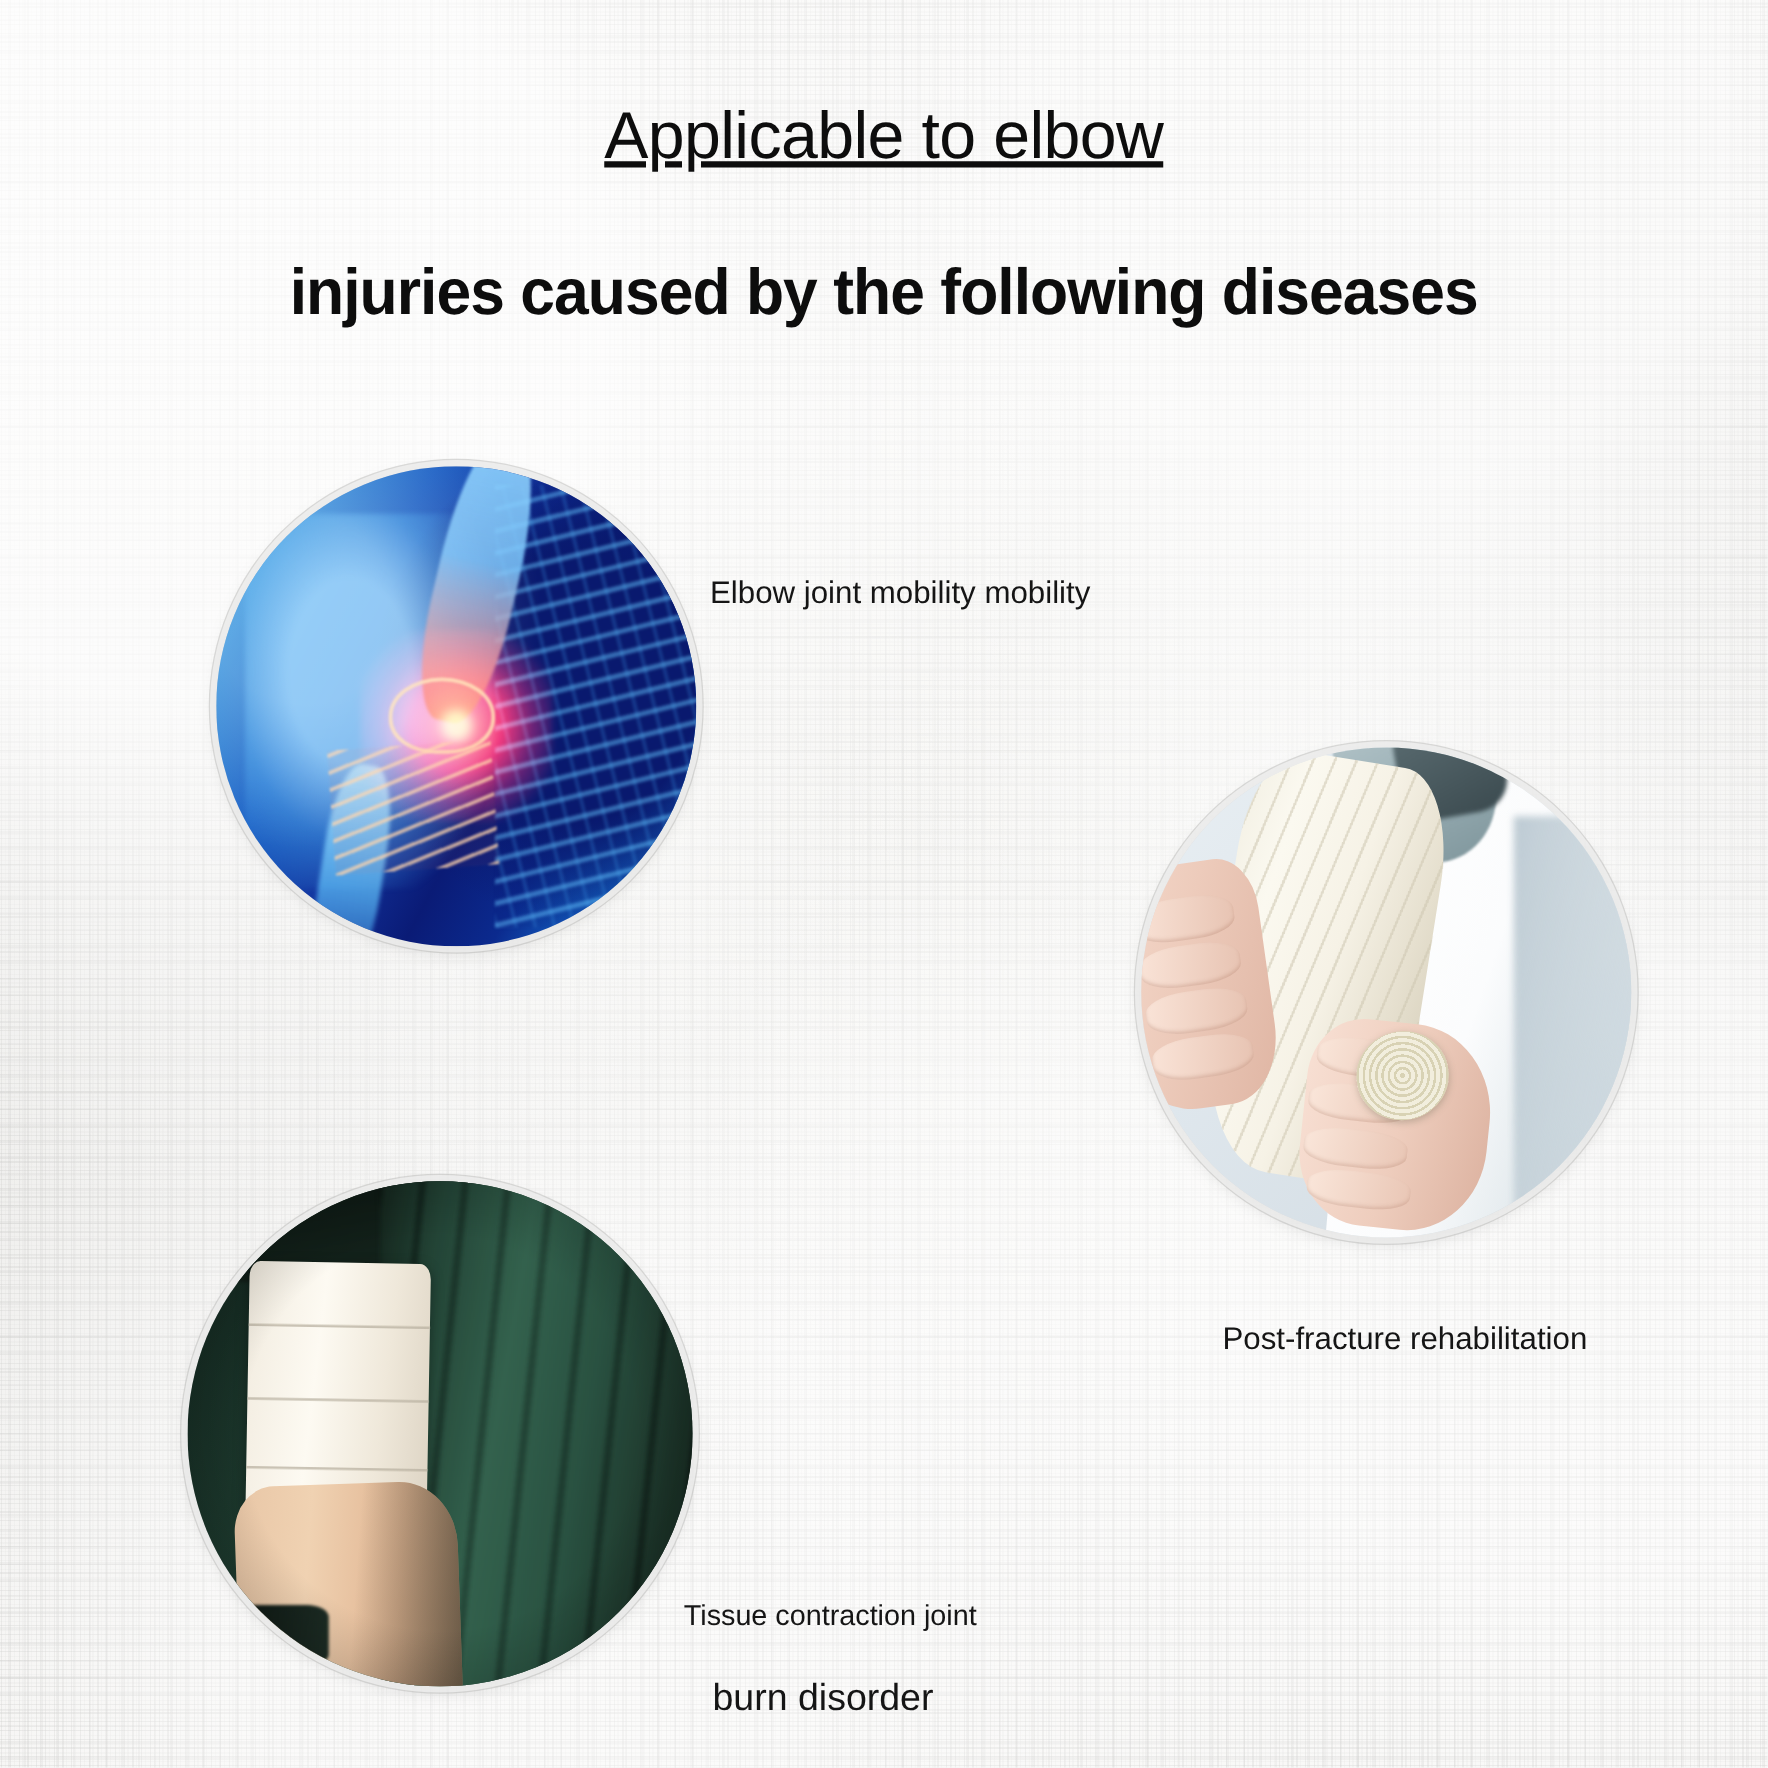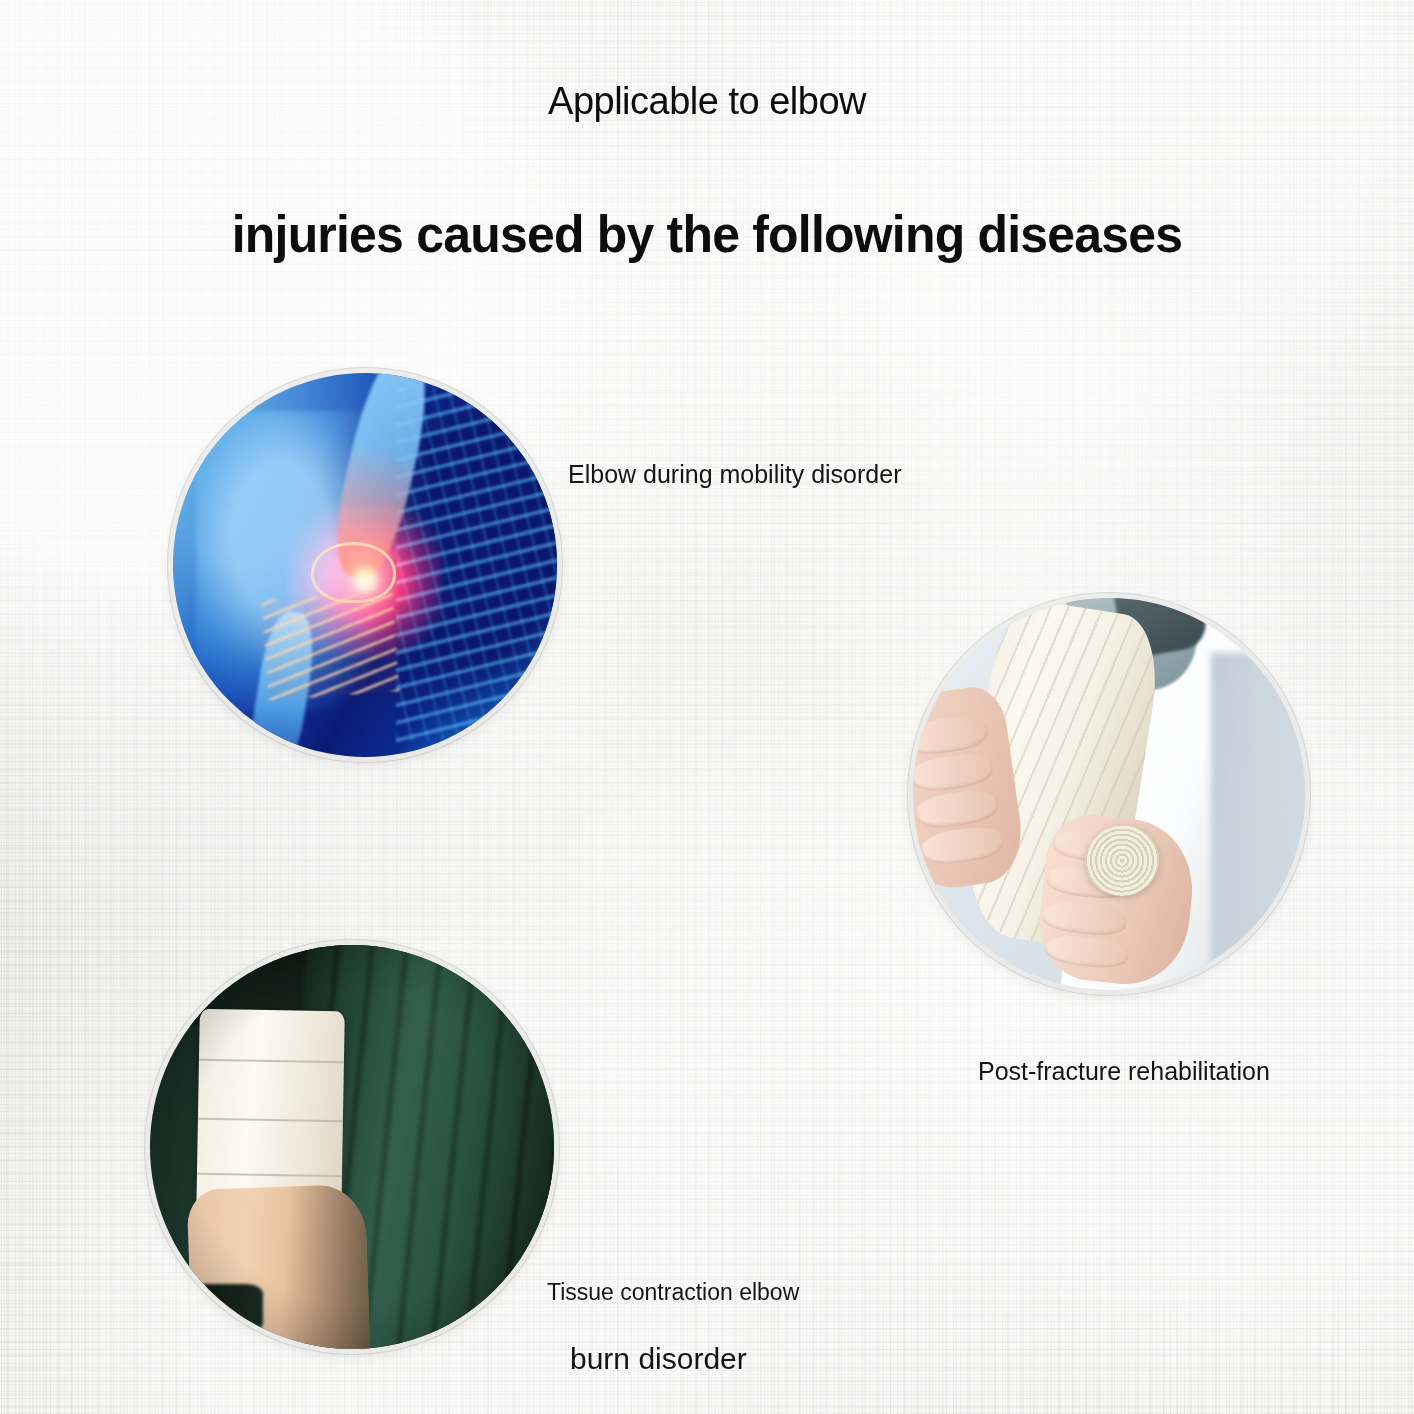--- a/index.html
+++ b/index.html
@@ -58,24 +58,25 @@
   
   .title-wrap {
     position:absolute;
     left:0; width:1414px;
     text-align:center;
     color:#0d0d0d;
     white-space:nowrap;
   }
   #title-line-1 {
     top:82px;
-    font-size:38px;
+    font-size:53px;
     font-weight:400;
     letter-spacing:-0.5px;
     line-height:1;
+    text-decoration:underline;
   }
   #title-line-2 {
     top:208px;
     font-size:52px;
     font-weight:700;
     letter-spacing:-0.8px;
     line-height:1;
     transform:scaleX(0.96);
   }
 
@@ -336,21 +337,21 @@
     <div class="shoulderblob"></div>
     <div class="humerus"></div>
     <div class="ulna"></div>
     <div class="hotspot"></div>
     <div class="joint"></div>
     <div class="ribs"></div>
     <div class="glow"></div>
   </div>
 </div>
 
-<div class="caption" id="caption-xray">Elbow during mobility disorder</div>
+<div class="caption" id="caption-xray">Elbow joint mobility mobility</div>
 
 <div class="photo-circle" id="circle-bandage">
   <div class="art">
     <div class="bg"></div>
     <div class="coat"></div>
     <div class="coat-shadow"></div>
     <div class="sleeve"></div>
     <div class="sleeve-dark"></div>
     <div class="forearm"></div>
     <div class="wraps"></div>
@@ -384,15 +385,15 @@
       <div class="seam" style="top:52%"></div>
       <div class="seam" style="top:78%"></div>
     </div>
     <div class="arm"></div>
     <div class="arm-shadow"></div>
     <div class="strap"></div>
     <div class="vignette"></div>
   </div>
 </div>
 
-<div class="caption" id="caption-burn-1">Tissue contraction elbow</div>
+<div class="caption" id="caption-burn-1">Tissue contraction joint</div>
 
 <div class="caption" id="caption-burn-2">burn disorder</div>
 
 </body></html>

